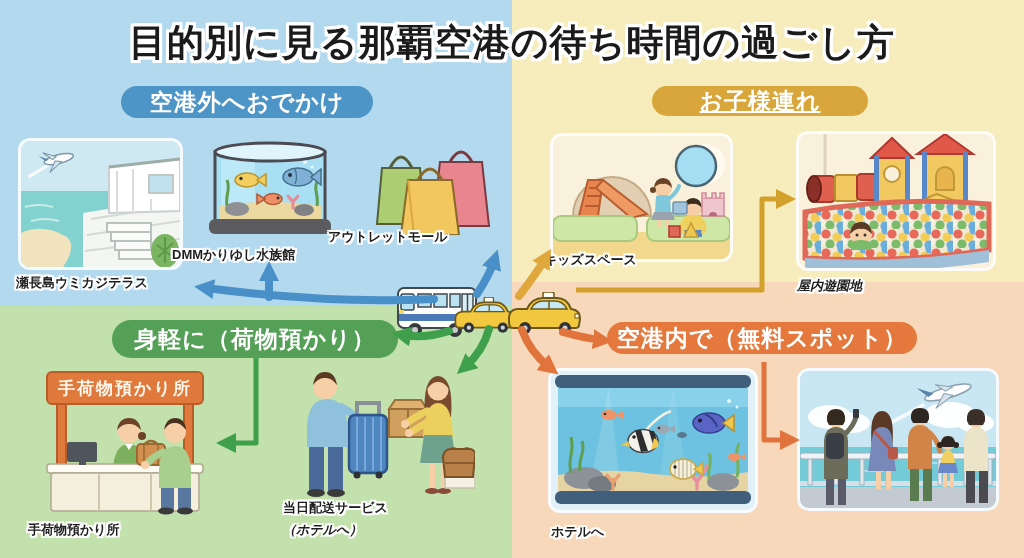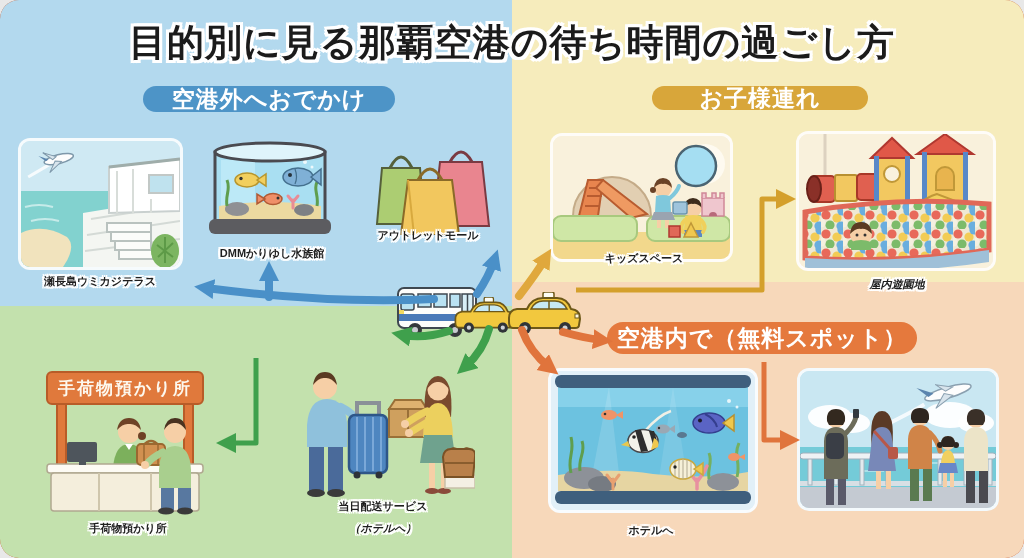--- a/index.html
+++ b/index.html
@@ -1,31 +1,31 @@
 <!DOCTYPE html>
 <html><head>
 <meta charset="utf-8">
 <style>
   html,body{margin:0;padding:0;background:#e8e8e8;font-family:"Liberation Sans",sans-serif;}
-  .stage{position:relative;width:1024px;height:558px;overflow:hidden;background:#c2410c;border-radius:19px;}
+  .stage{position:relative;width:1024px;height:558px;overflow:hidden;background:#c2410c;}
   .quad{position:absolute;}
   .q-blue{left:0;top:0;width:512px;height:306px;background:#b3d9ee;}
   .q-yellow{left:512px;top:0;width:512px;height:282px;background:#f6ecbc;}
   .q-green{left:0;top:306px;width:512px;height:252px;background:#c3e1ad;}
   .q-peach{left:512px;top:282px;width:512px;height:276px;background:#f7d8ba;}
   .title{position:absolute;left:0;right:0;top:18px;text-align:center;font-size:37px;font-weight:bold;
     color:#1b1b1b;letter-spacing:1px;
     text-shadow:-3px -3px 0 #fff,3px -3px 0 #fff,-3px 3px 0 #fff,3px 3px 0 #fff,0 -3px 0 #fff,0 3px 0 #fff,-3px 0 0 #fff,3px 0 0 #fff;}
   .badge{position:absolute;display:flex;align-items:center;justify-content:center;border-radius:22px;
     color:#fff;font-weight:bold;font-size:23px;letter-spacing:1px;white-space:nowrap;}
-  .b-blue{left:143px;top:86px;width:252px;height:26px;background:#4d94c7;}
-  .b-gold{left:652px;top:86px;width:216px;height:24px;background:#d8a63a;}
+  .b-blue{left:121px;top:86px;width:252px;height:32px;background:#4d94c7;}
+  .b-gold{left:652px;top:86px;width:216px;height:30px;background:#d8a63a;text-decoration:underline;}
   .b-green{left:112px;top:320px;width:286px;height:38px;background:#55a057;}
   .b-orange{left:607px;top:322px;width:310px;height:32px;background:#e5793d;}
-  .label{position:absolute;width:200px;text-align:center;font-size:11px;font-weight:bold;color:#1e1e1e;white-space:nowrap;
+  .label{position:absolute;width:200px;font-size:13px;font-weight:bold;color:#1e1e1e;white-space:nowrap;
     text-shadow:-2px -2px 0 #fff,2px -2px 0 #fff,-2px 2px 0 #fff,2px 2px 0 #fff,0 -2px 0 #fff,0 2px 0 #fff,-2px 0 0 #fff,2px 0 0 #fff;}
   .illus{position:absolute;}
   .card{position:absolute;border-radius:12px;border:3px solid rgba(255,255,255,.8);overflow:hidden;box-sizing:border-box;}
   .card svg{display:block;}
   .sign{position:absolute;left:47px;top:372px;width:156px;height:32px;display:flex;align-items:center;justify-content:center;
     color:#fdf8ee;font-weight:bold;font-size:17px;letter-spacing:2px;white-space:nowrap;}
   .arrows{position:absolute;left:0;top:0;width:1024px;height:558px;pointer-events:none;}
 </style>
 </head>
 <body>
@@ -34,20 +34,21 @@
 
   <div class="quad q-blue"></div>
   <div class="quad q-yellow"></div>
   <div class="quad q-green"></div>
   <div class="quad q-peach"></div>
 
   <div class="title">目的別に見る那覇空港の待ち時間の過ごし方</div>
 
   <div class="badge b-blue">空港外へおでかけ</div>
   <div class="badge b-gold">お子様連れ</div>
+  <div class="badge b-green">身軽に（荷物預かり）</div>
   <div class="badge b-orange">空港内で（無料スポット）</div>
 
   <div class="card" style="left:18px;top:138px;width:165px;height:132px;background:#cfe9f3;">
     <svg width="159" height="126" viewBox="0 0 159 126">
       <rect width="159" height="126" fill="#cfe9f3"></rect>
       <path d="M0,50 L96,50 L96,126 L0,126 Z" fill="#82d2cf"></path>
       <path d="M4,66 Q18,62 32,66 M10,80 Q24,76 38,80" stroke="#ffffff" stroke-width="2" fill="none" opacity=".55"></path>
       <path d="M0,92 Q22,82 46,96 Q56,106 42,126 L0,126 Z" fill="#f1e3bd"></path>
       <path d="M62,126 L62,72 L159,56 L159,126 Z" fill="#f4f6f2"></path>
       <path d="M70,78 L159,64 M66,94 L159,80 M64,110 L159,98" stroke="#d4dad6" stroke-width="2"></path>
@@ -468,21 +469,21 @@
           <circle cx="176" cy="48" r="9" fill="#f6cfa6"></circle>
           <path d="M167,50 Q166,38 176,38 Q186,38 185,50 L183,54 L169,54 Z" fill="#3a3028"></path>
           <path d="M164,70 Q165,56 176,56 Q187,56 188,70 L188,100 L164,100 Z" fill="#ece4c8"></path>
           <rect x="166" y="100" width="9" height="32" fill="#4a4a50"></rect>
             <rect x="179" y="100" width="9" height="32" fill="#4a4a50"></rect>
         </g>
       </g>
     </svg>
   </div>
 
-  <div class="label" style="left:0px;top:274px;">瀬長島ウミカジテラス</div>
+  <div class="label" style="left:16px;top:274px;">瀬長島ウミカジテラス</div>
   <div class="label" style="left:172px;top:246px;">DMMかりゆし水族館</div>
   <div class="label" style="left:328px;top:228px;">アウトレットモール</div>
   <div class="label" style="left:544px;top:251px;font-family:Liberation Mono, monospace;">キッズスペース</div>
   <div class="label" style="left:797px;top:277px;font-style:italic;">屋内遊園地</div>
   <div class="label" style="left:28px;top:521px;">手荷物預かり所</div>
   <div class="label" style="left:283px;top:499px;">当日配送サービス</div>
   <div class="label" style="left:283px;top:521px;font-style:italic;">（ホテルへ）</div>
   <div class="label" style="left:551px;top:523px;">ホテルへ</div>
   <div class="label" style="left:796px;top:523px;margin-top:44px;">展望デッキ</div>
 

